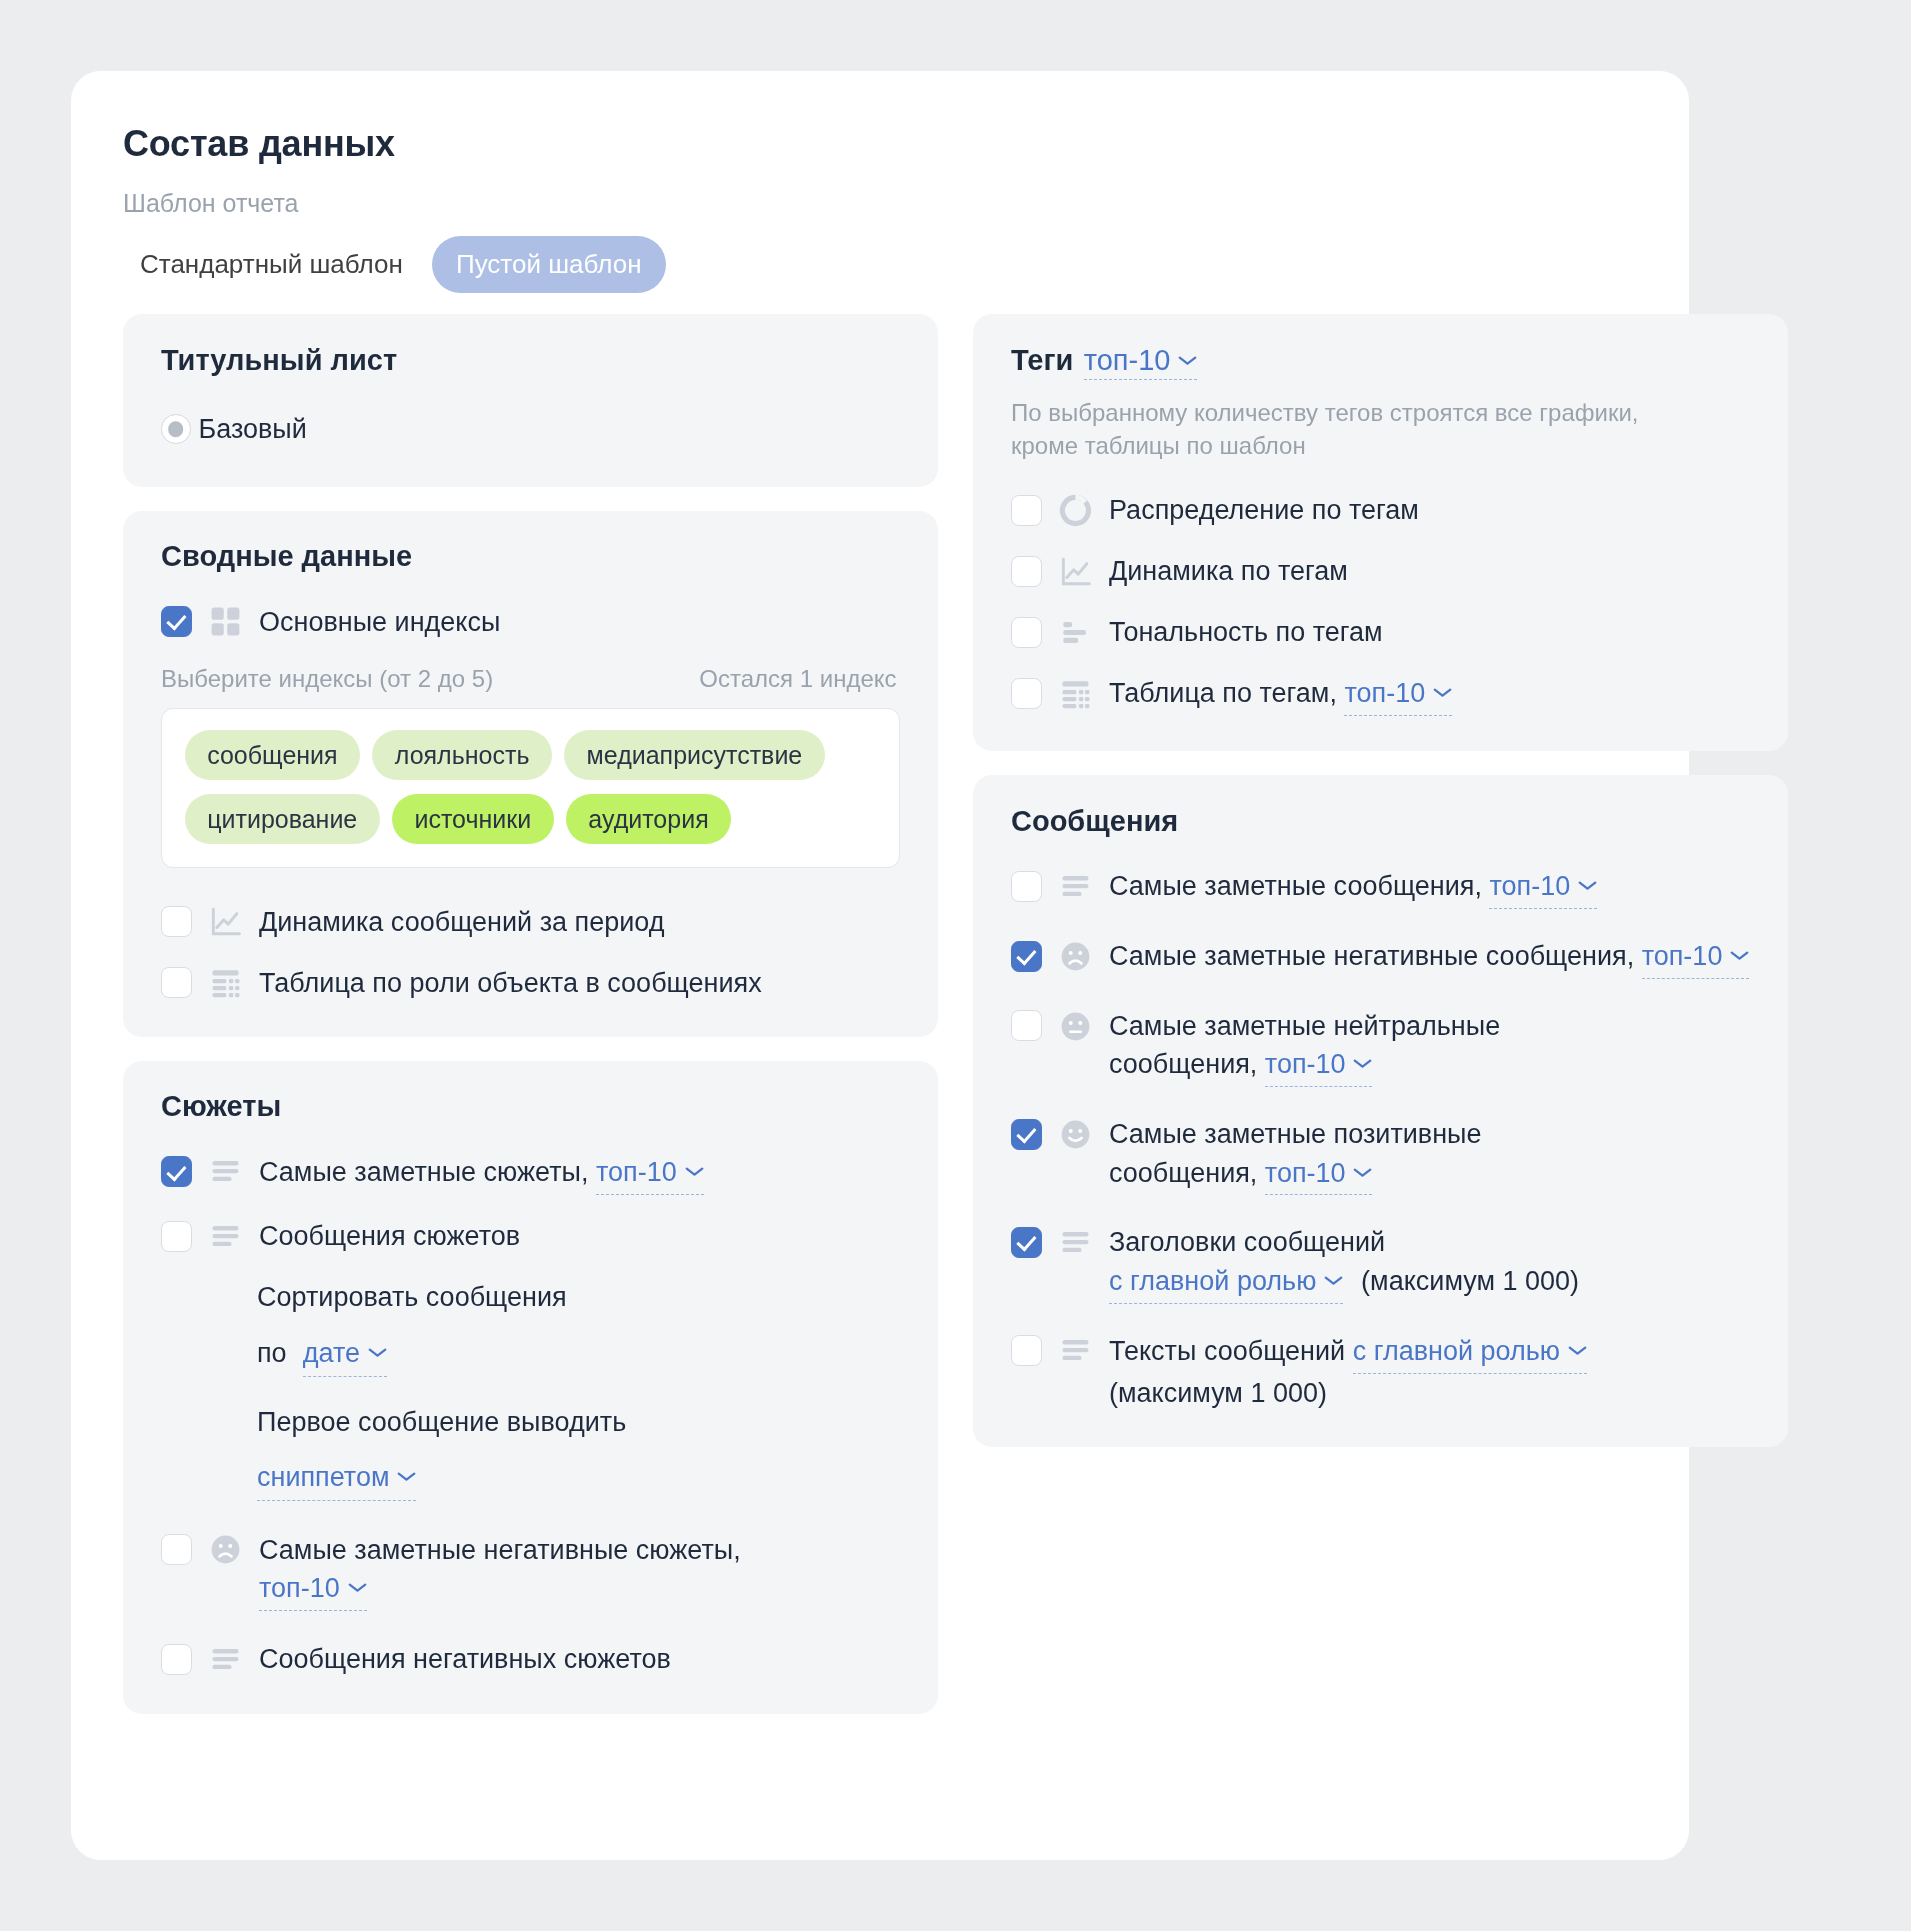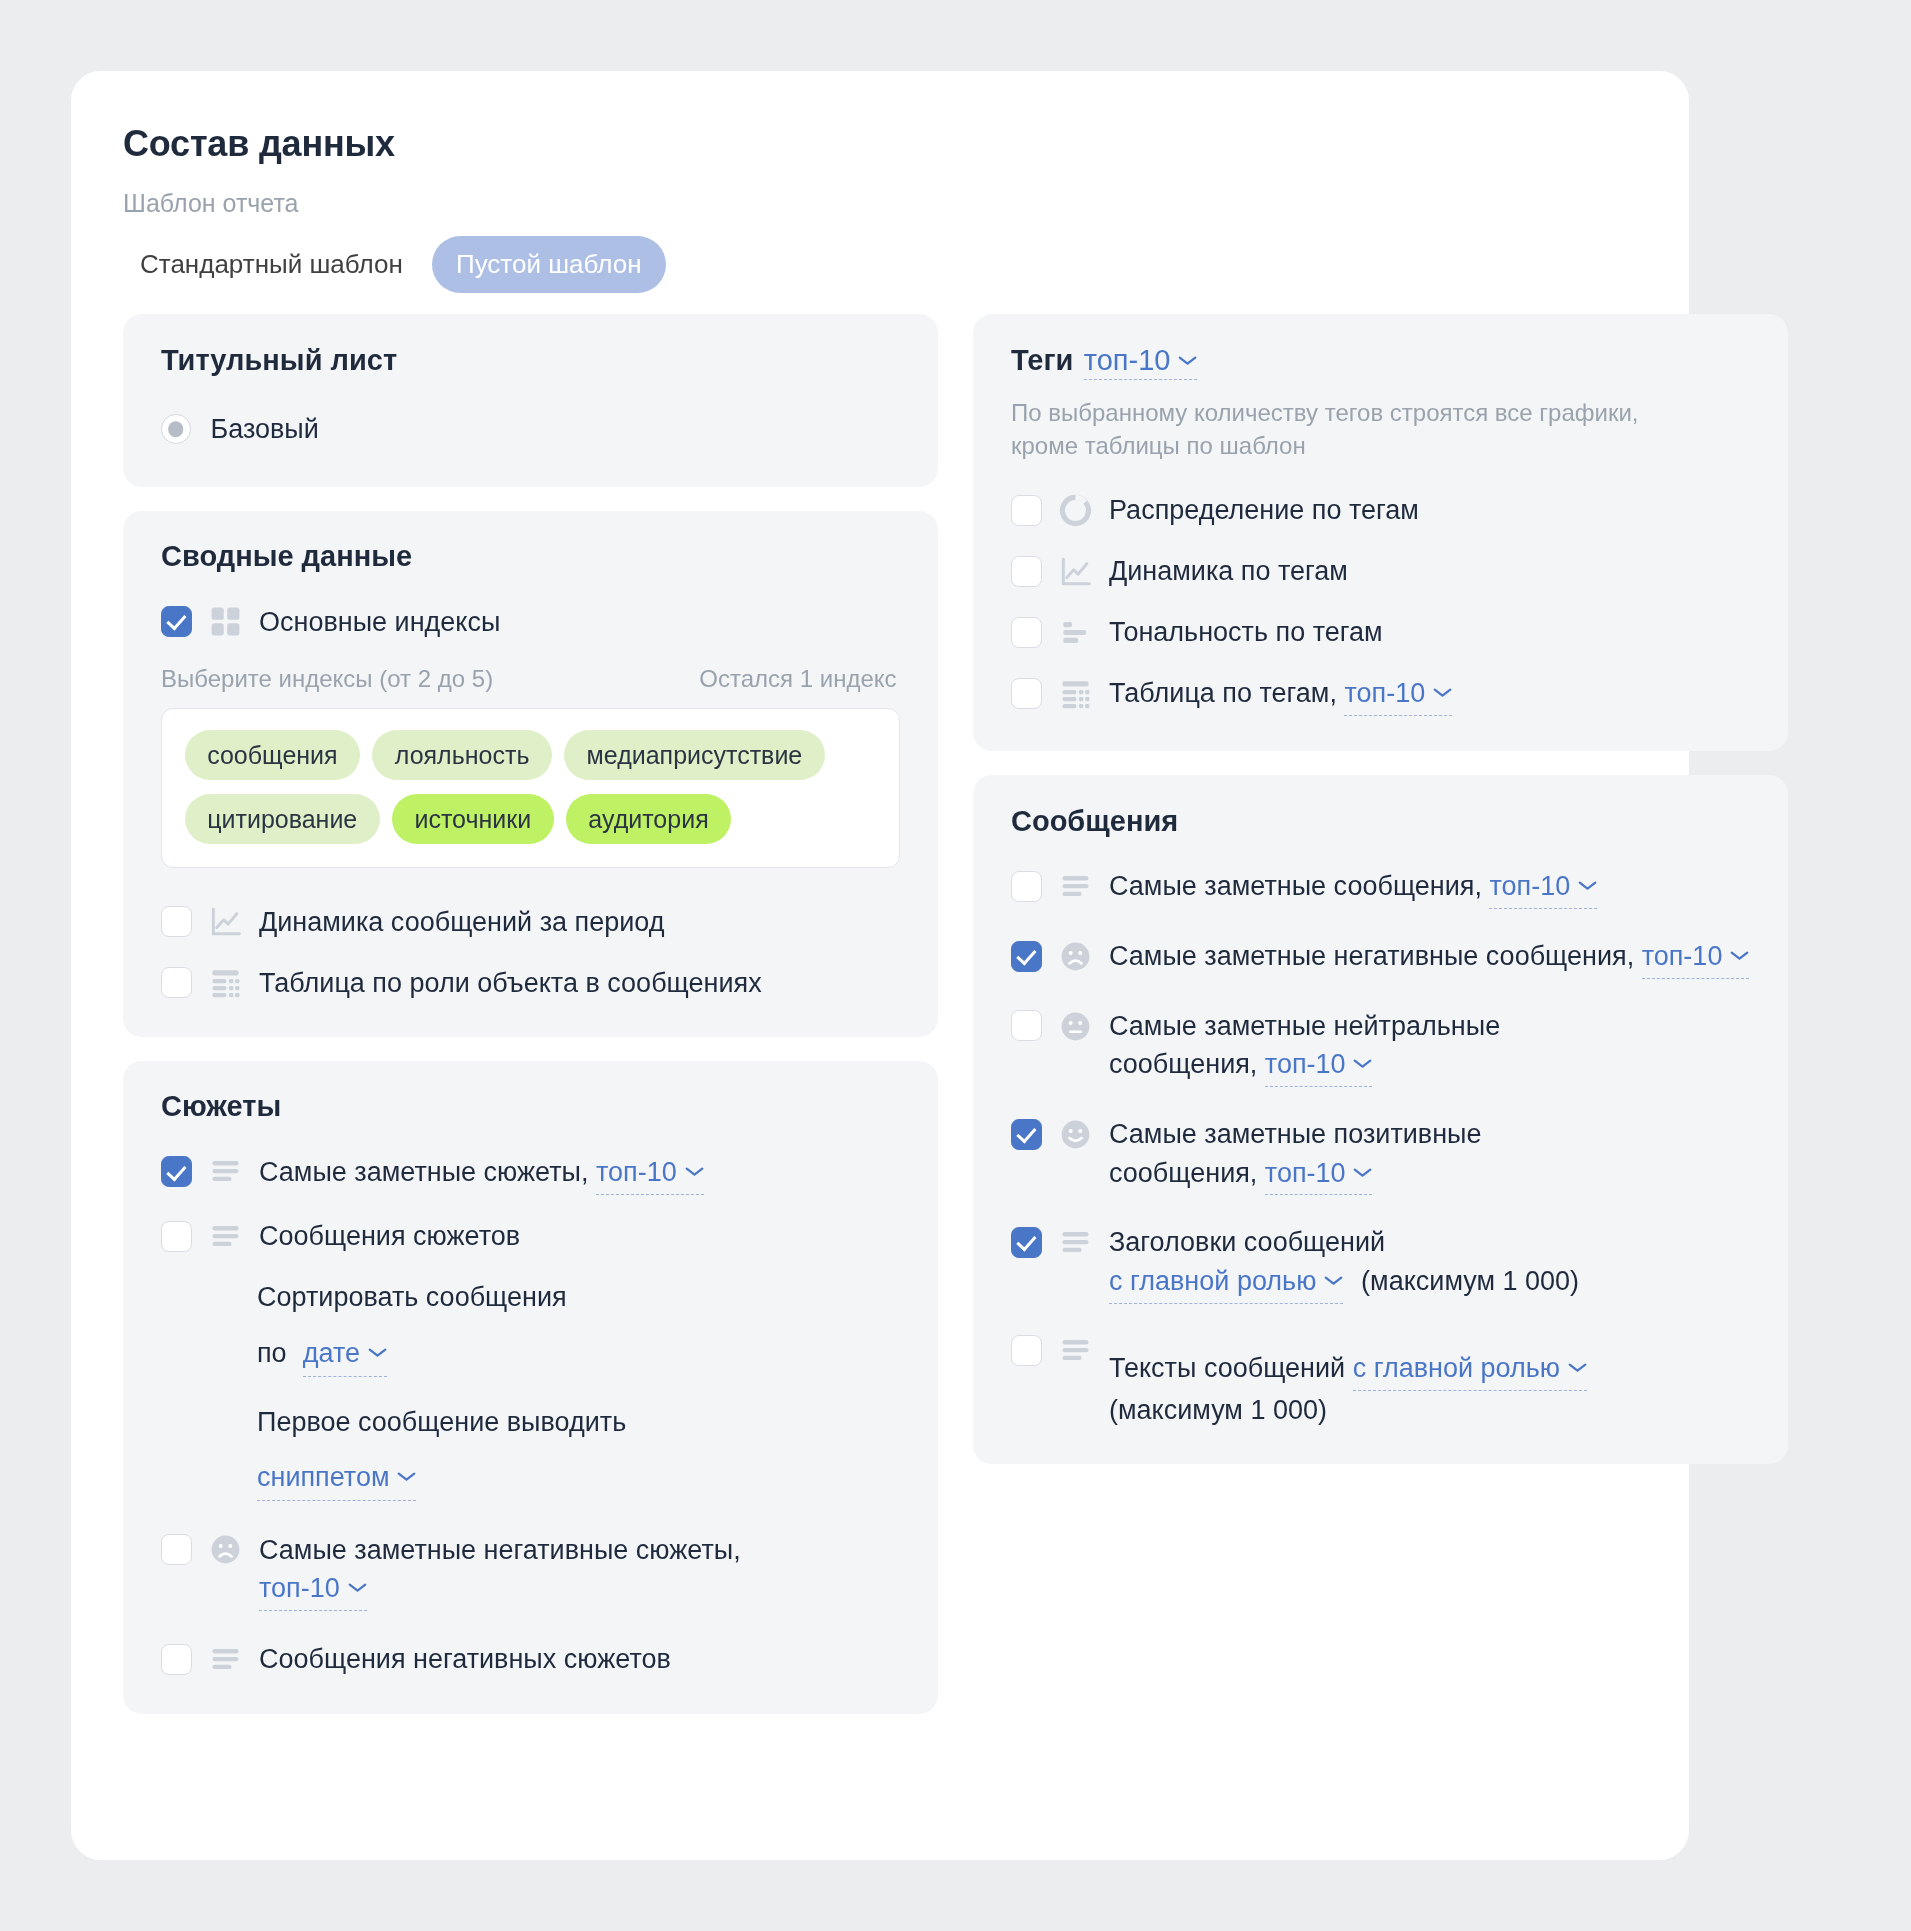--- a/index.html
+++ b/index.html
@@ -96,21 +96,21 @@
     line-height: 1.38;
     color: #9aa3ad;
     margin: 15.6px 0 3.5px 0;
     max-width: 669px;
   }
 
   
   .radio-row {
     display: flex;
     align-items: center;
-    gap: 20px;
+    gap: 8px;
     margin-top: 37px;
   }
   .radio {
     width: 29.5px;
     height: 29.5px;
     border-radius: 50%;
     border: 1.7px solid #d4d8de;
     background: #ffffff;
     position: relative;
     flex: 0 0 auto;
@@ -570,21 +570,21 @@
 
         <div class="cb-row" style="margin-top:28px;">
           <span class="cb"></span>
           <span class="ic">
             <svg viewBox="0 0 38 38">
                 <rect x="4" y="7" width="30" height="5" rx="2.5" fill="#cdd2da"></rect>
                 <rect x="4" y="16" width="30" height="5" rx="2.5" fill="#cdd2da"></rect>
                 <rect x="4" y="25" width="22" height="5" rx="2.5" fill="#cdd2da"></rect>
               </svg>
           </span>
-          <span class="cb-text" style="max-width:591px;margin-top:17px;">
+          <span class="cb-text" style="max-width:591px;">
             <span>Тексты сообщений</span>
             <span class="dd"><span>с главной ролью</span><span class="chev"><svg viewBox="0 0 22 13">
                     <path d="M2 3 L11 10 L20 3" stroke="#4a76c8" stroke-width="2.6" fill="none" stroke-linecap="round" stroke-linejoin="round"></path>
                   </svg></span></span><br>
             <span>(максимум 1 000)</span>
           </span>
         </div>
 
       </div>
 

